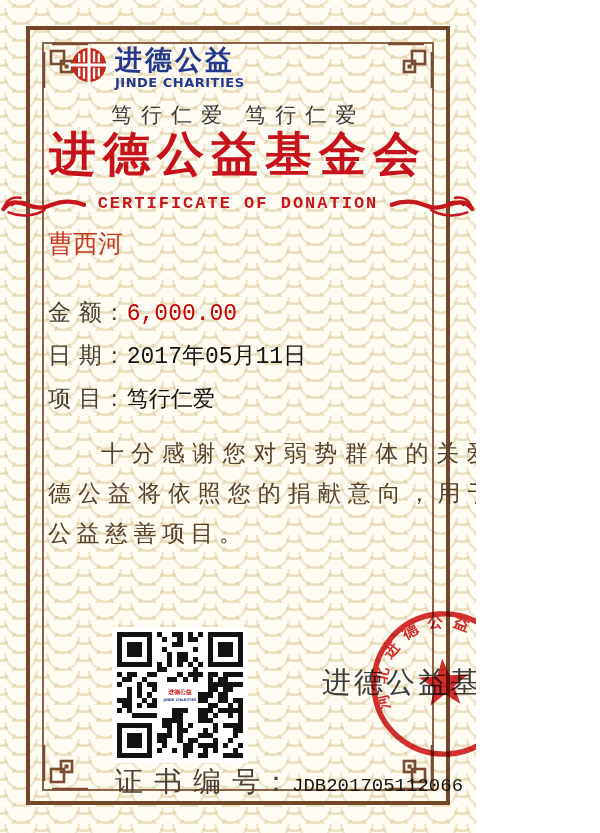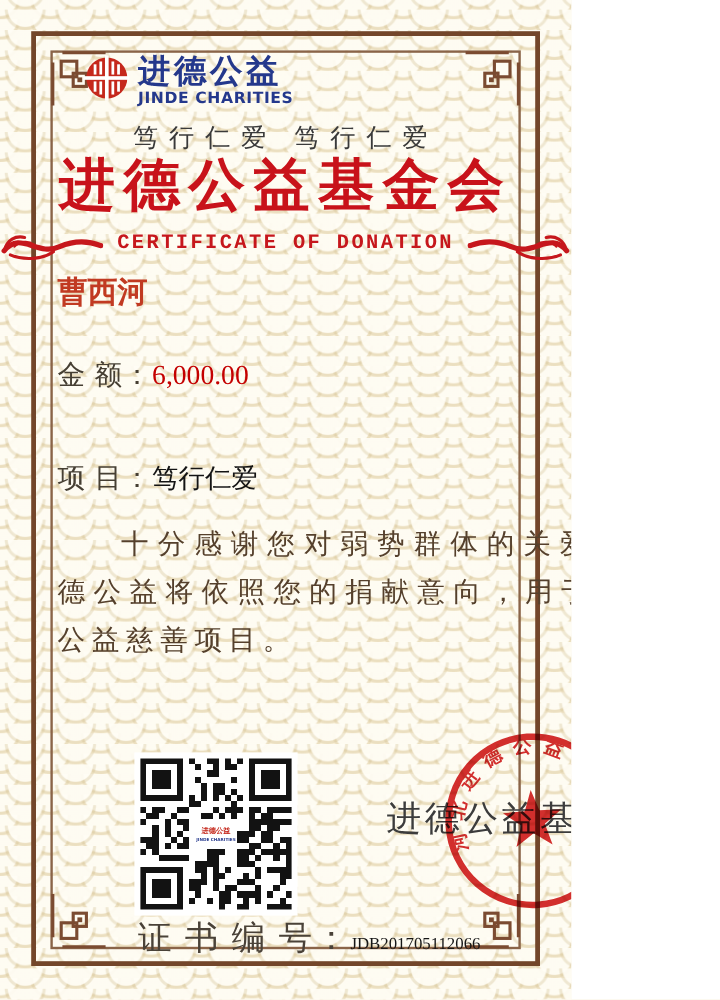--- a/index.html
+++ b/index.html
@@ -26,47 +26,47 @@
   .logo-cn{font-family:"DejaVu Sans","Liberation Sans",sans-serif;font-weight:bold;font-size:27px;line-height:28px;letter-spacing:3px;color:#24388c;}
   .logo-en{font-family:"DejaVu Sans","Liberation Sans",sans-serif;font-weight:bold;font-size:13px;letter-spacing:.5px;color:#24388c;margin-top:1px;}
 
   .tagline{position:absolute;left:0;right:0;top:101px;text-align:center;font-size:21px;letter-spacing:9px;color:#3a3a3a;}
   .title{position:absolute;left:0;right:0;top:123px;text-align:center;font-size:47px;font-weight:bold;letter-spacing:7px;color:#c8121a;}
   .subtitle-row{position:absolute;left:0;right:0;top:188px;display:flex;justify-content:center;align-items:center;gap:12px;}
   .subtitle{font-family:"Liberation Mono","DejaVu Sans Mono",monospace;font-size:17px;font-weight:bold;letter-spacing:2px;color:#c6171c;white-space:nowrap;}
   .flourish{width:100px;height:30px;}
   .flourish.right{transform:scaleX(-1);}
 
-  .recipient{position:absolute;left:48px;top:227px;font-family:"DejaVu Sans","Liberation Sans",sans-serif;font-weight:bold;font-size:25px;color:#c13a22;}
+  .recipient{position:absolute;left:48px;top:227px;font-family:"DejaVu Sans","Liberation Sans",sans-serif;font-weight:normal;font-size:25px;color:#c13a22;}
 
   .field-row{position:absolute;left:48px;white-space:nowrap;}
   .field-row .lbl{font-size:23px;color:#46engineering;}
   .lbl{font-size:23px;color:#463f33;letter-spacing:1px;}
-  .val{font-family:Liberation Serif, serif;font-size:23px;color:#141414;}
+  .val{font-family:Liberation Mono, monospace;font-size:23px;color:#141414;}
   .row-amount{top:297px;} .row-amount .val{color:#c40000;}
   .row-date{top:340px;}
   .row-project{top:383px;} .row-project .val{font-size:22px;}
 
   .body-text{position:absolute;left:48px;width:508px;top:434px;font-size:23px;line-height:40px;letter-spacing:5.5px;color:#55402c;text-align:justify;}
   .body-text p{margin:0;}
   .body-text .p1{text-indent:2.3em;}
   .body-text .p2{text-indent:1.7em;margin-top:3px;}
 
   .qr{position:absolute;left:112px;top:627px;width:136px;height:136px;background:#fff;}
   .qr svg{position:absolute;left:5px;top:5px;width:126px;height:126px;}
   .qr-center{position:absolute;left:50%;top:50%;transform:translate(-50%,-50%);width:32px;height:24px;background:#fff;display:flex;flex-direction:column;align-items:center;justify-content:center;gap:1px;}
   .qr-center .c1{font-family:"DejaVu Sans","Liberation Sans",sans-serif;font-size:6px;font-weight:bold;color:#c5281c;white-space:nowrap;}
   .qr-center .c2{font-family:"DejaVu Sans","Liberation Sans",sans-serif;font-size:3.5px;font-weight:bold;color:#24388c;white-space:nowrap;}
 
   .signature{position:absolute;left:322px;top:663px;font-size:29px;letter-spacing:3px;color:#3c3c3c;white-space:nowrap;}
   .stamp{position:absolute;left:365px;top:605px;width:158px;height:158px;opacity:.92;mix-blend-mode:multiply;transform:rotate(-4deg);}
 
   .footer-row{position:absolute;left:115px;top:763px;white-space:nowrap;}
   .footer-row .lbl{font-size:28px;letter-spacing:2px;color:#4a4238;}
-  .footer-row .val{font-size:14px;color:#161616;}
+  .footer-row .val{font-size:19px;color:#161616;}
 </style>
 </head>
 <body>
 
 <div class="page">
 
   <div class="outer-border"></div>
   <div class="inner-border"></div>
 
   <svg class="corner tl" viewBox="0 0 48 48">
@@ -148,20 +148,23 @@
         <path d="M14 18 C20 12 28 12 33 16" stroke-width="2"></path>
       </g>
       <circle cx="98" cy="17" r="2.4" fill="#c6171c"></circle>
     </svg>
   </div>
 
   <div class="recipient">曹西河</div>
 
   <div class="field-row row-amount">
     <span class="lbl">金 额：</span><span class="val">6,000.00</span>
+  </div>
+  <div class="field-row row-date">
+    <span class="lbl">日 期：</span><span class="val">2017年05月11日</span>
   </div>
   <div class="field-row row-project">
     <span class="lbl">项 目：</span><span class="val">笃行仁爱</span>
   </div>
 
   <div class="body-text">
     <p class="p1">十分感谢您对弱势群体的关爱，进德公益将依照您的捐献意向，用于所属公益慈善项目。</p>
   </div>
 
   <div class="qr">

